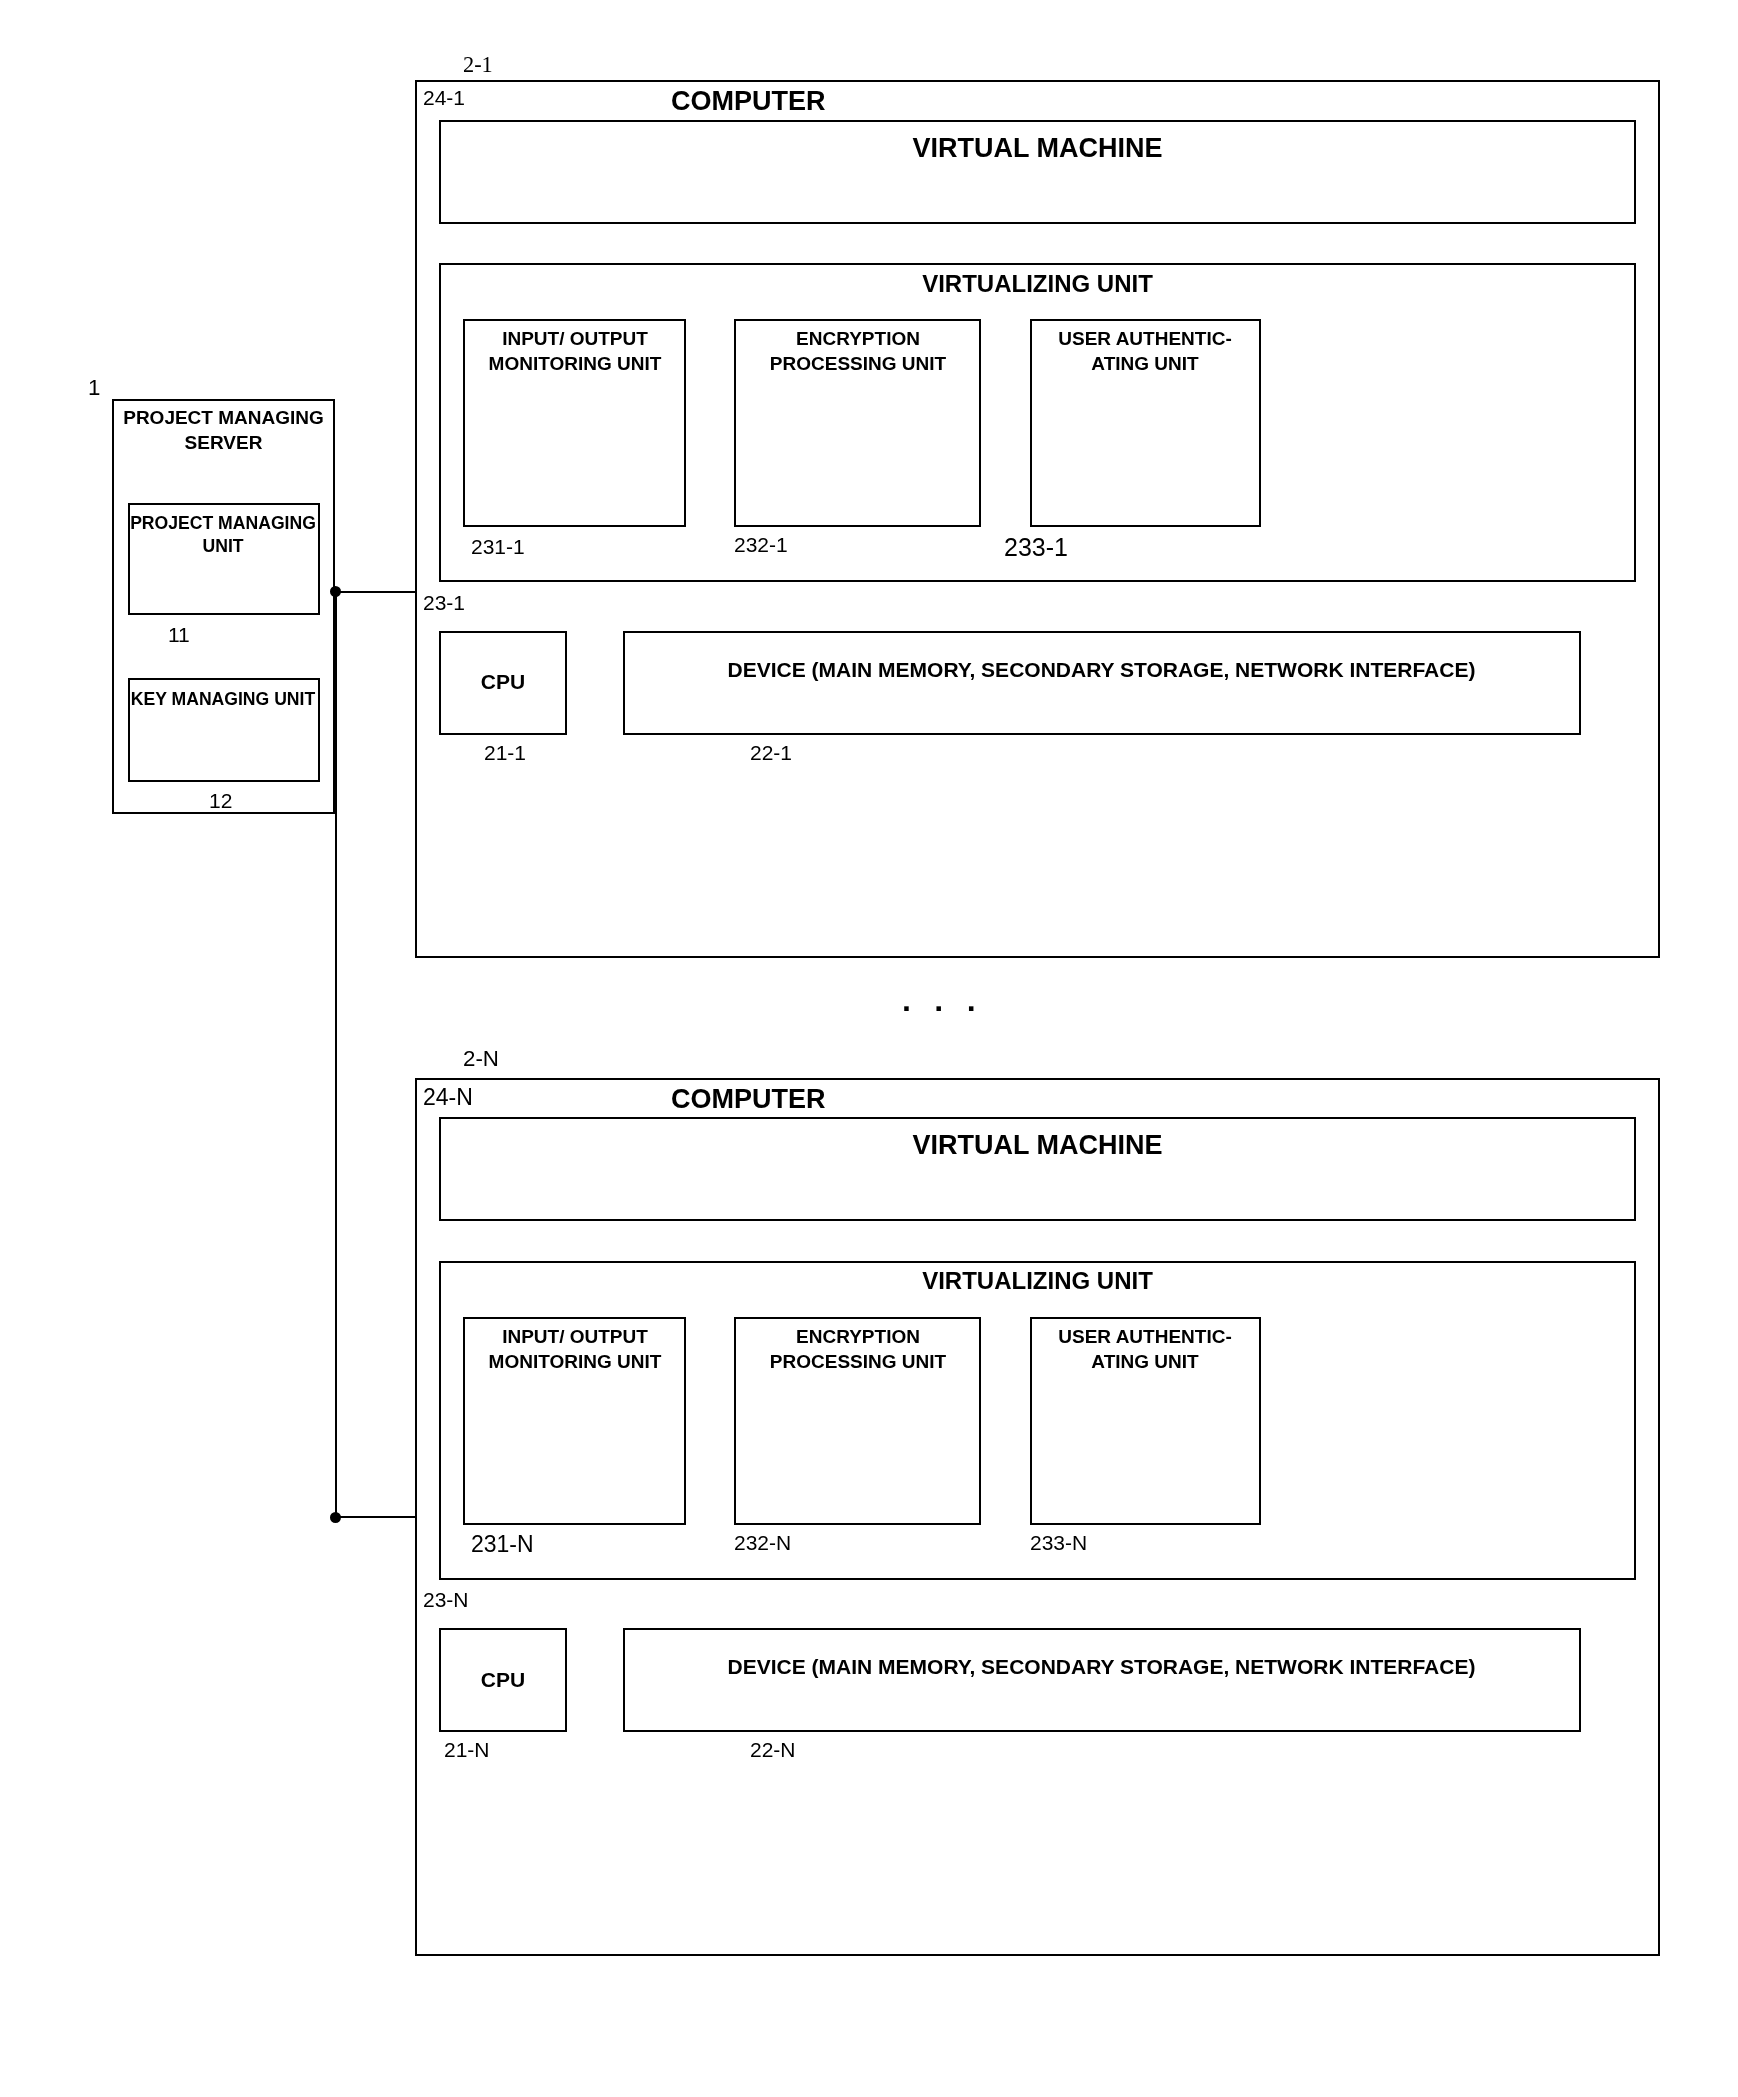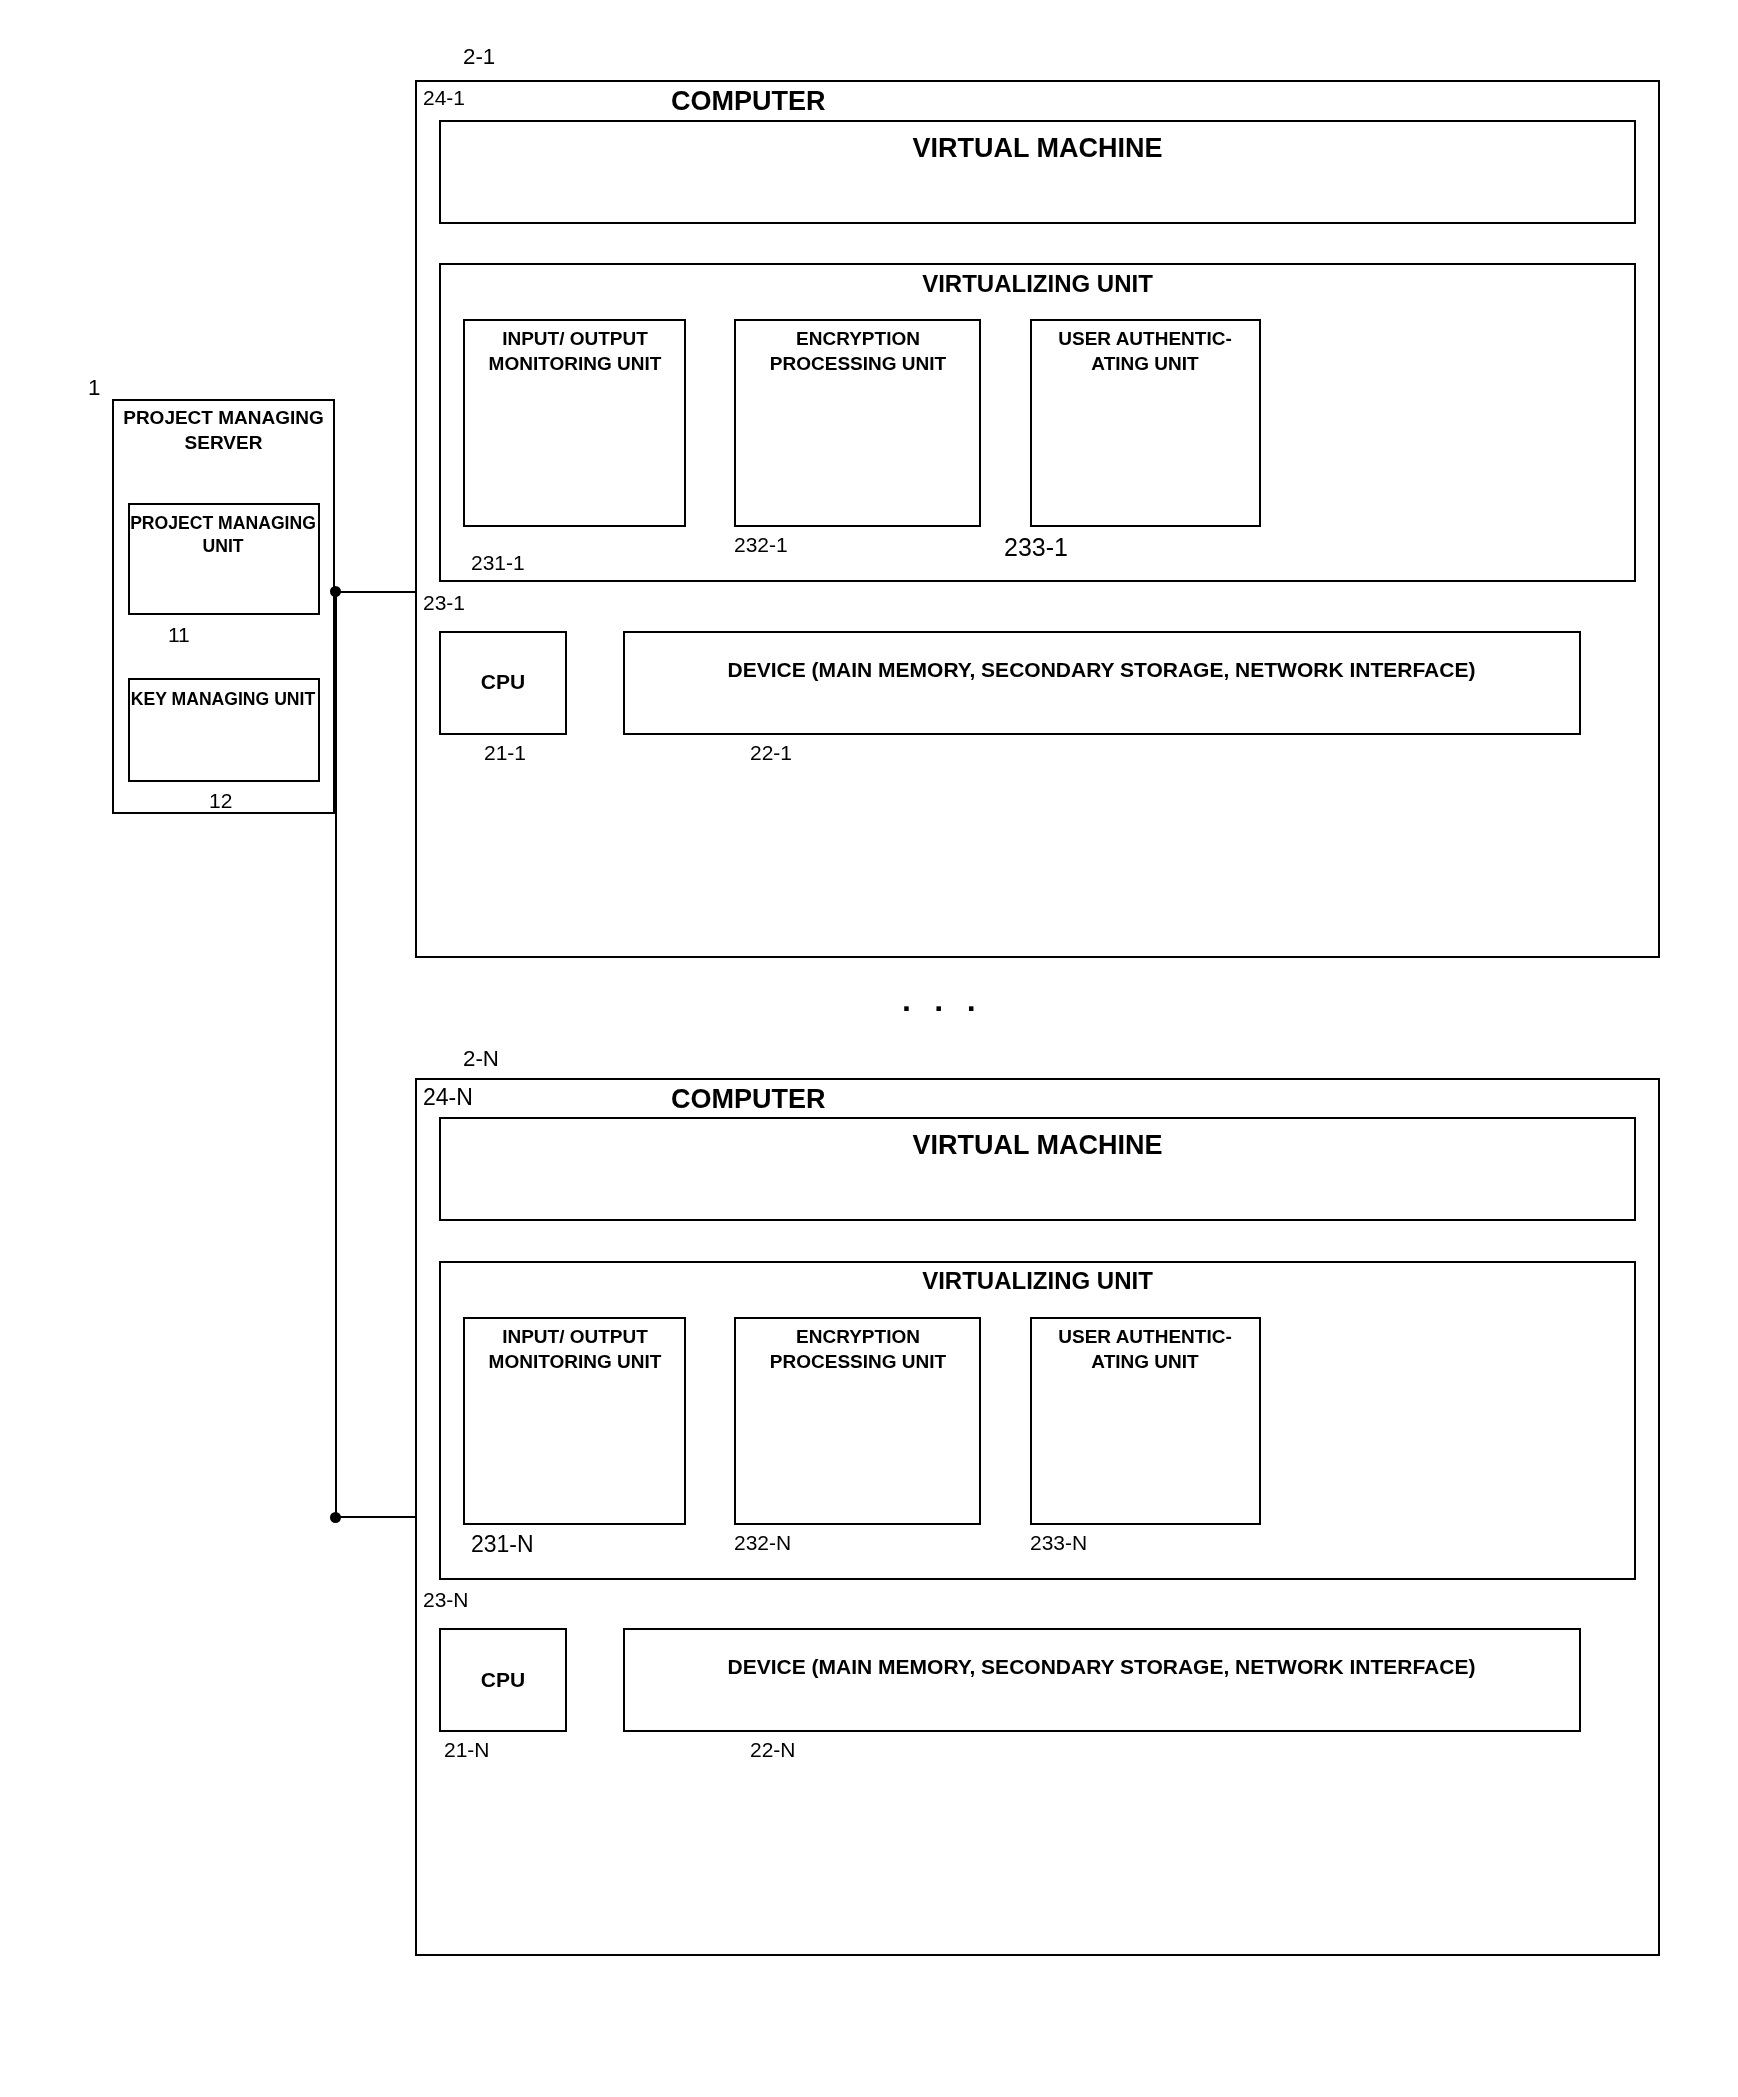--- a/index.html
+++ b/index.html
@@ -74,36 +74,36 @@
   <div class="box" style="left:64px; top:471px; width:192px; height:112px;"></div>
   <div class="box-label" style="left:65px; top:480px; width:188px; font-size:17.6px; line-height:1.3;">PROJECT MANAGING UNIT</div>
 
   <span class="label" style="left:104px; top:591px; font-size:21px;">11</span>
 
   <div class="box" style="left:64px; top:646px; width:192px; height:104px;"></div>
   <div class="box-label" style="left:65px; top:656px; width:188px; font-size:17.6px; line-height:1.3;">KEY MANAGING UNIT</div>
 
   <span class="label" style="left:104px; top:757px; font-size:21px;margin-left:41px;">12</span>
 
-  <span class="label" style="left:399px; top:12px; font-size:22.3px;">2-1</span>
+  <span class="label" style="left:399px; top:20px; font-size:22.3px;font-family:Liberation Serif, serif;">2-1</span>
 
   <div class="box" style="left:351px; top:48px; width:1245px; height:878px;"></div>
 
   <span class="label" style="left:359px; top:54px; font-size:21px;">24-1</span>
   <span class="label" style="left:607px; top:54px; font-size:27px; font-weight:bold;">COMPUTER</span>
 
   <div class="box" style="left:375px; top:88px; width:1197px; height:104px;"></div>
   <div class="box-label" style="left:375px; top:101px; width:1197px; font-size:27px;">VIRTUAL MACHINE</div>
 
   <div class="box" style="left:375px; top:231px; width:1197px; height:319px;"></div>
   <div class="box-label" style="left:375px; top:238px; width:1197px; font-size:24px;">VIRTUALIZING UNIT</div>
 
   <div class="box" style="left:399px; top:287px; width:223px; height:208px;"></div>
   <div class="box-label" style="left:401px; top:295px; width:220px; font-size:19px; line-height:1.3;">INPUT/ OUTPUT MONITORING UNIT</div>
-  <span class="label" style="left:407px; top:519px; font-size:21px;">231-1</span>
+  <span class="label" style="left:407px; top:503px; font-size:21px;">231-1</span>
 
   <div class="box" style="left:670px; top:287px; width:247px; height:208px;"></div>
   <div class="box-label" style="left:672px; top:295px; width:244px; font-size:19px; line-height:1.3;">ENCRYPTION PROCESSING UNIT</div>
   <span class="label" style="left:670px; top:501px; font-size:21px;">232-1</span>
 
   <div class="box" style="left:966px; top:287px; width:231px; height:208px;"></div>
   <div class="box-label" style="left:967px; top:295px; width:228px; font-size:19px; line-height:1.3;">USER AUTHENTIC- ATING UNIT</div>
   <span class="label" style="left:940px; top:501px; font-size:25px;">233-1</span>
 
   <span class="label" style="left:359px; top:559px; font-size:21px;">23-1</span>

